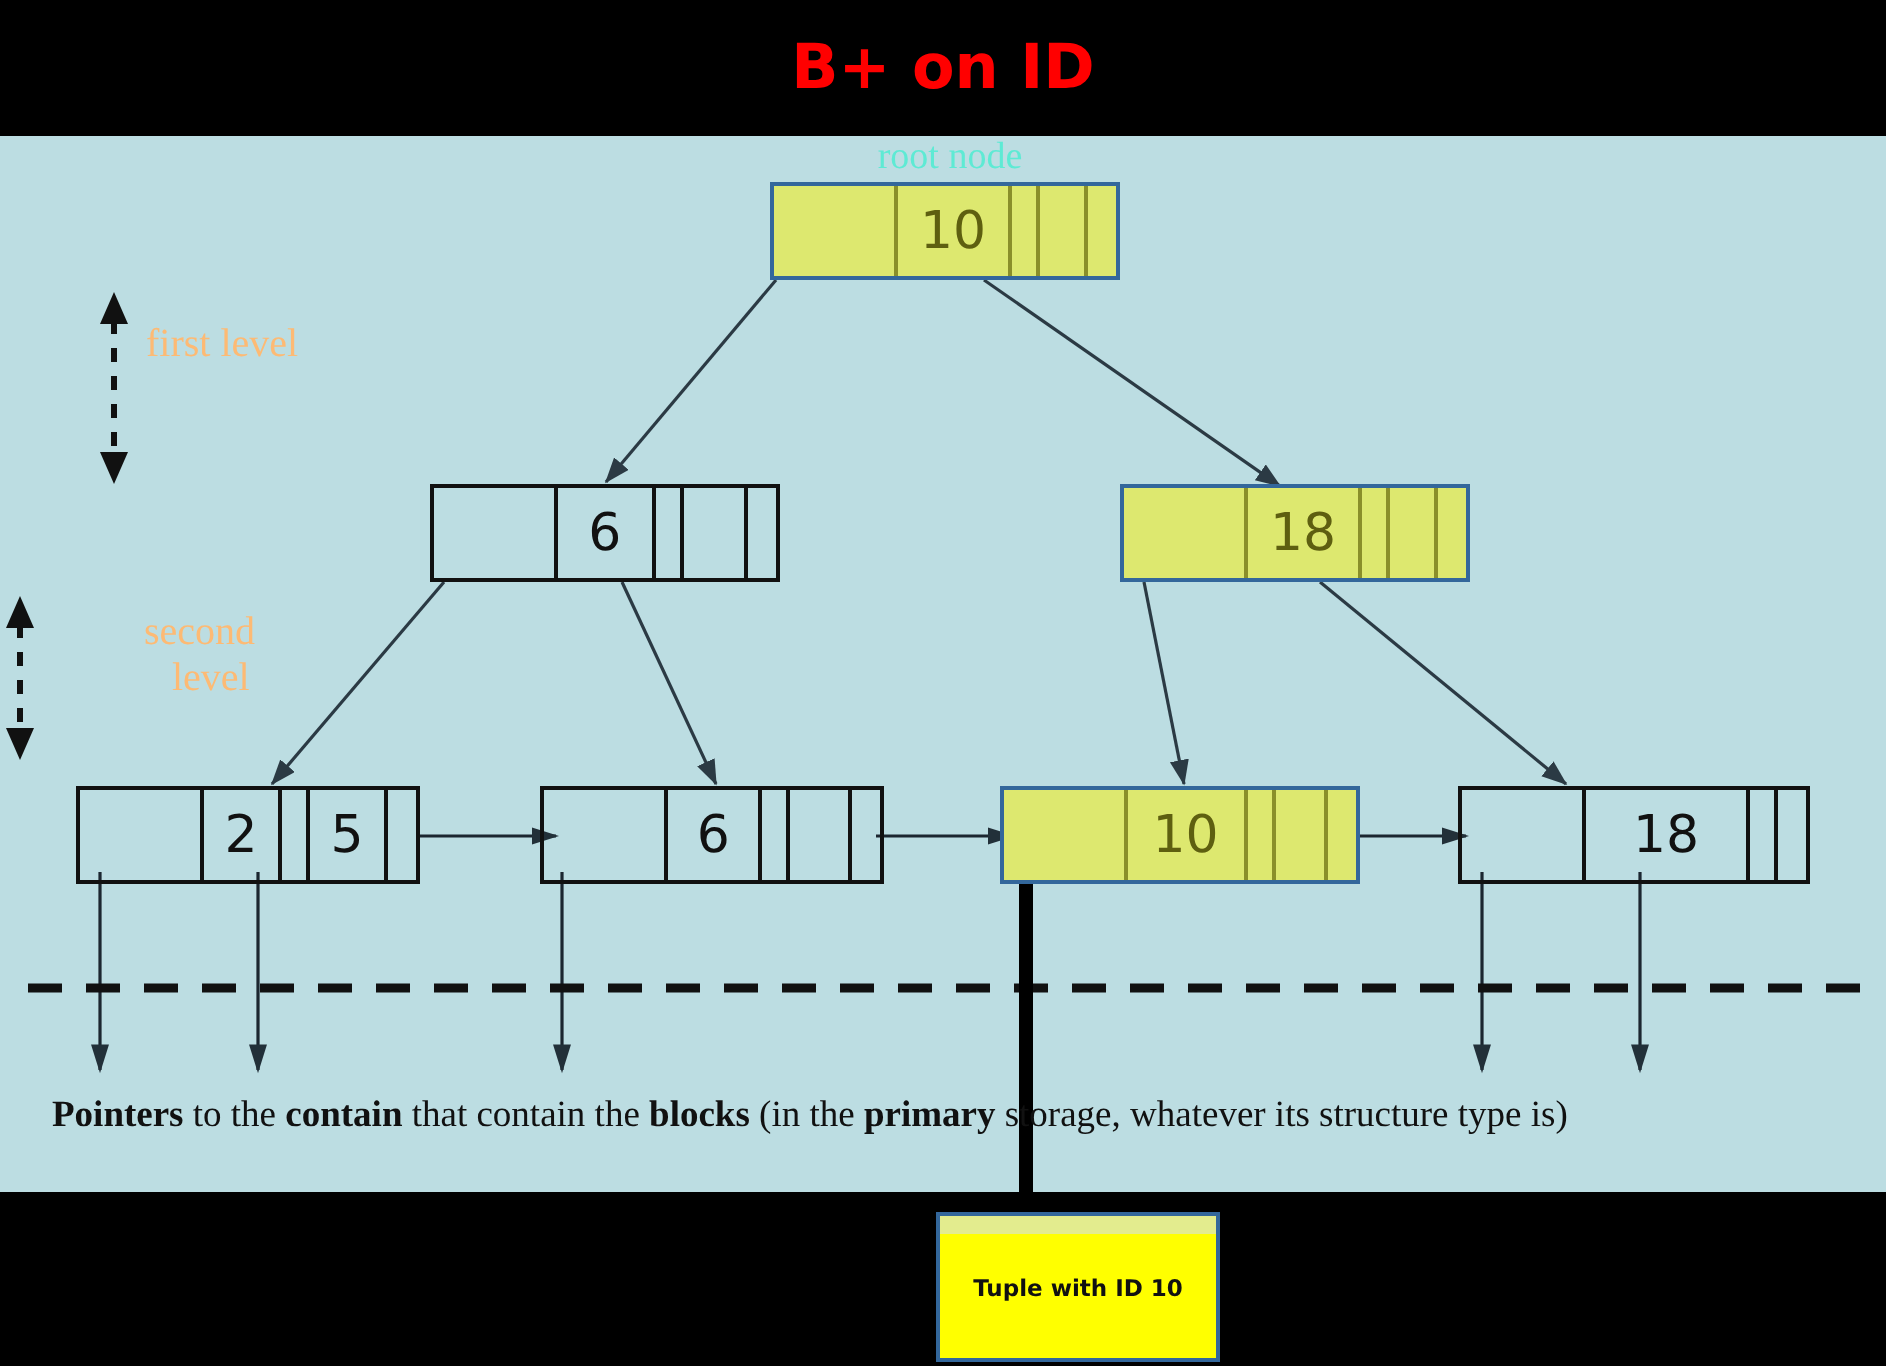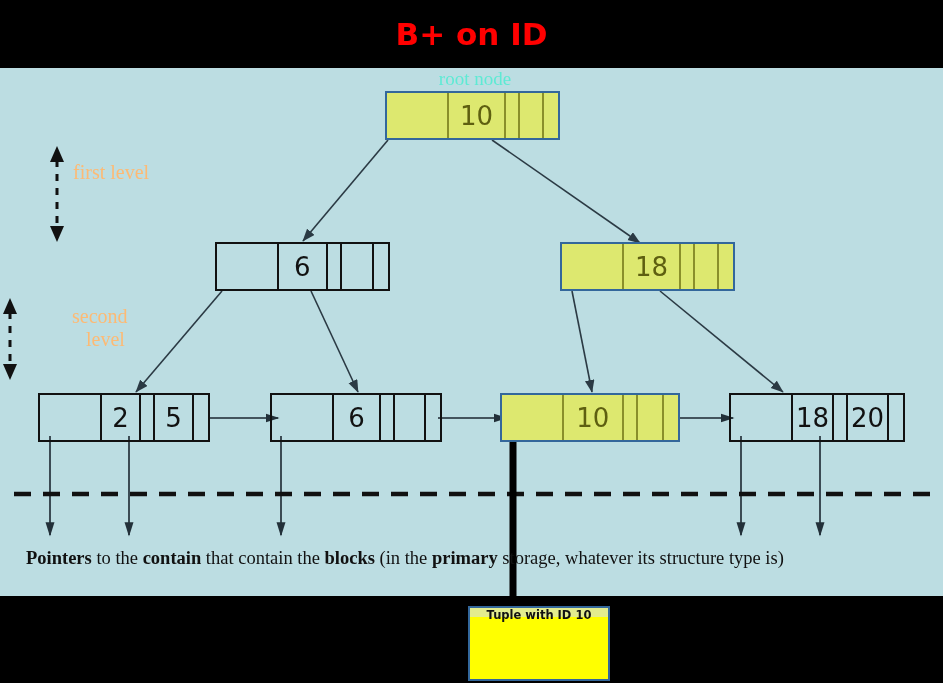--- a/index.html
+++ b/index.html
@@ -52,21 +52,21 @@
     position:absolute;left:26px;top:548px;width:900px;
     font-size:18.5px;color:#111;white-space:nowrap;
     font-family:"Liberation Serif", serif;
   }
   .caption b{font-weight:bold;}
 
   
   .tuple-box{
     position:absolute;left:468px;top:606px;width:142px;height:75px;
     background:#ffff00;border:2px solid #33679b;box-sizing:border-box;
-    display:flex;align-items:flex-start;justify-content:center;
+    display:flex;align-items:center;justify-content:center;
   }
   .tuple-box .strip{
     position:absolute;left:0;top:0;width:100%;height:9px;background:#e3ec8e;
   }
   .tuple-text{
     font-family:"DejaVu Sans", sans-serif;font-size:11.5px;font-weight:bold;color:#111;
     position:relative;z-index:2;
   }
   .root-label{
     position:absolute;left:380px;top:68px;width:190px;text-align:center;
@@ -177,21 +177,20 @@
     <div class="cell key">10</div>
     <div class="cell ptr"></div>
     <div class="cell key"></div>
     <div class="cell ptr"></div>
   </div>
 
   <div class="node plain" style="left:729px;top:393px;width:176px;height:49px;">
     <div class="cell ptr"></div>
     <div class="cell key">18</div>
     <div class="cell ptr"></div>
-    <div class="cell key">20</div>
     <div class="cell ptr"></div>
   </div>
 
   <div class="lvl-label" style="left:73px;top:161px;">first  level</div>
 
   <div class="lvl-label" style="left:24px;top:305px;margin-left:48px;">
     <div>second</div>
     <div style="padding-left:14px;">level</div>
   </div>
 

